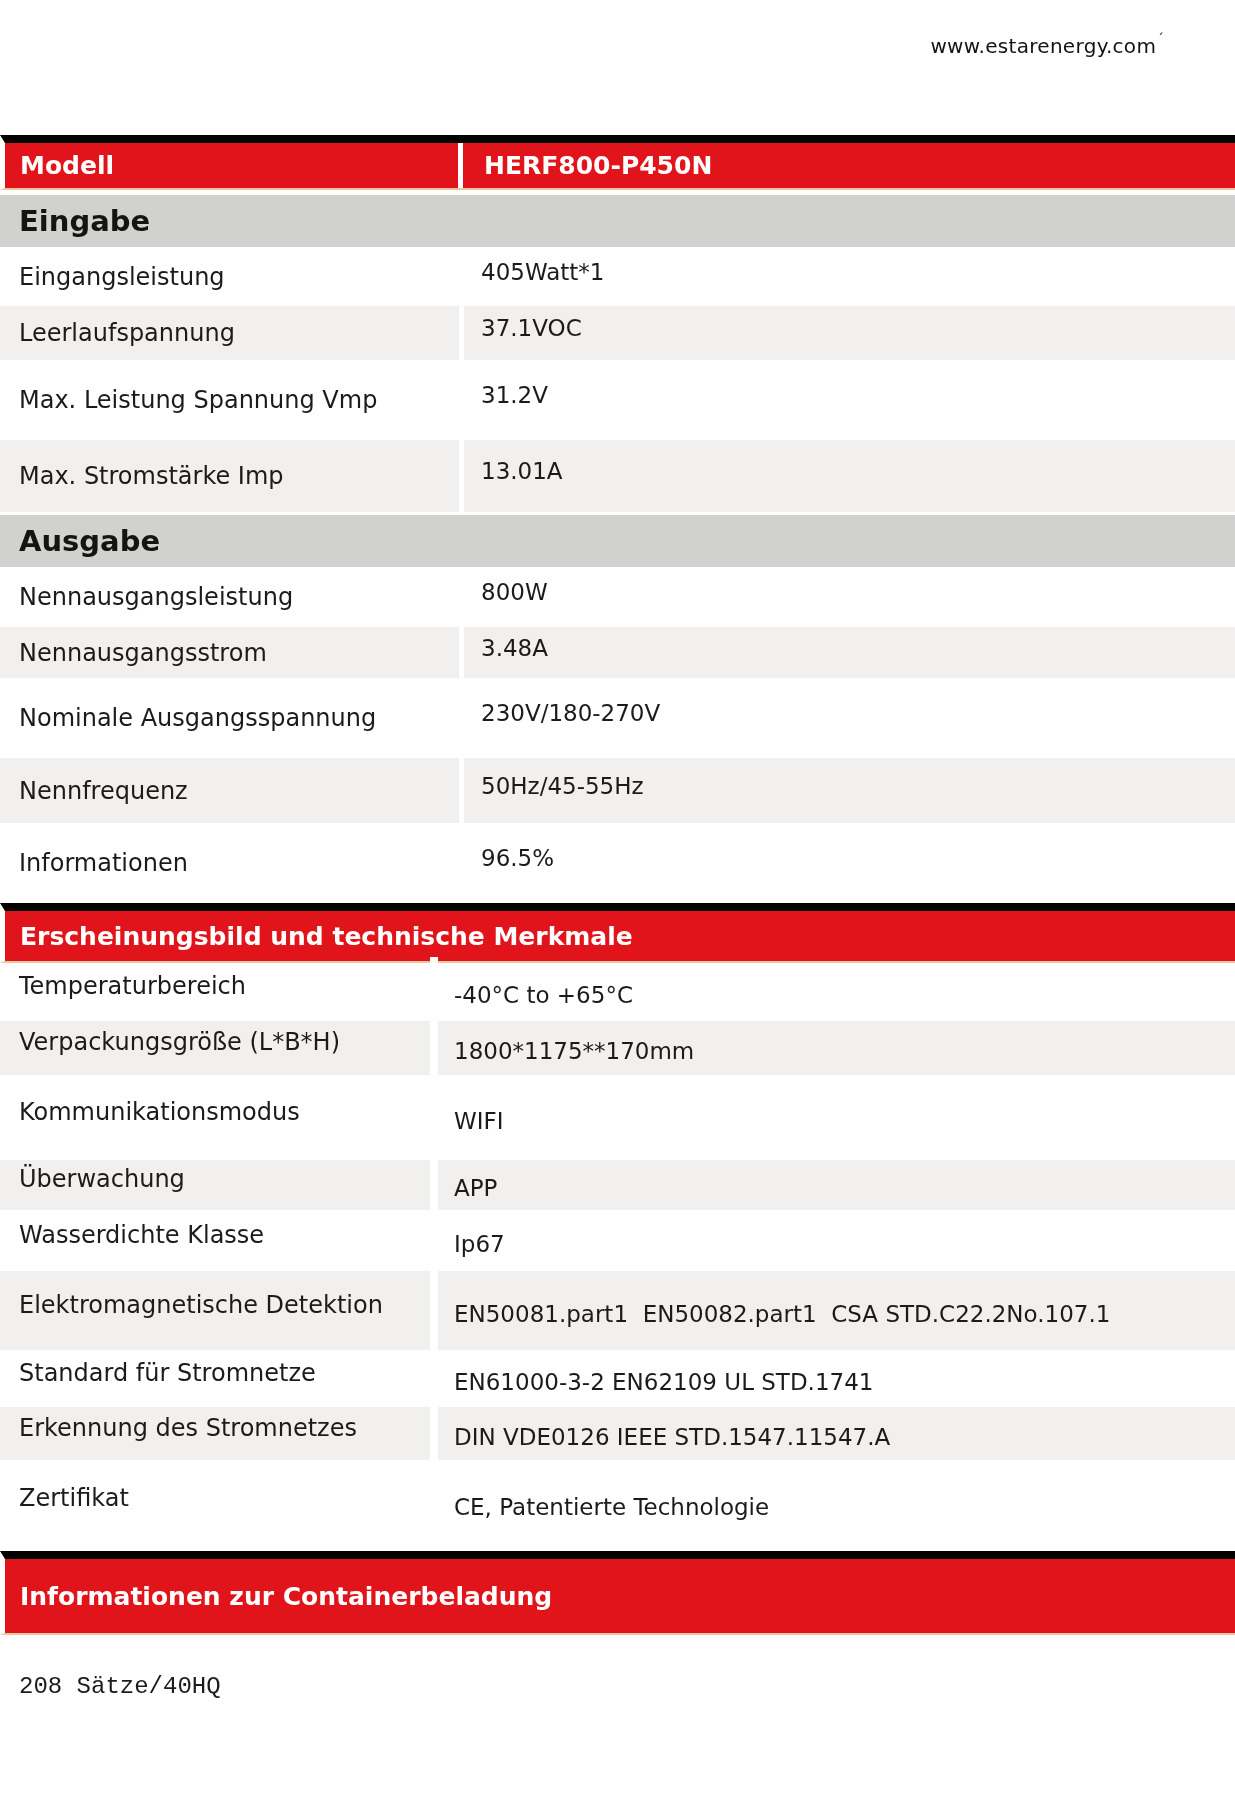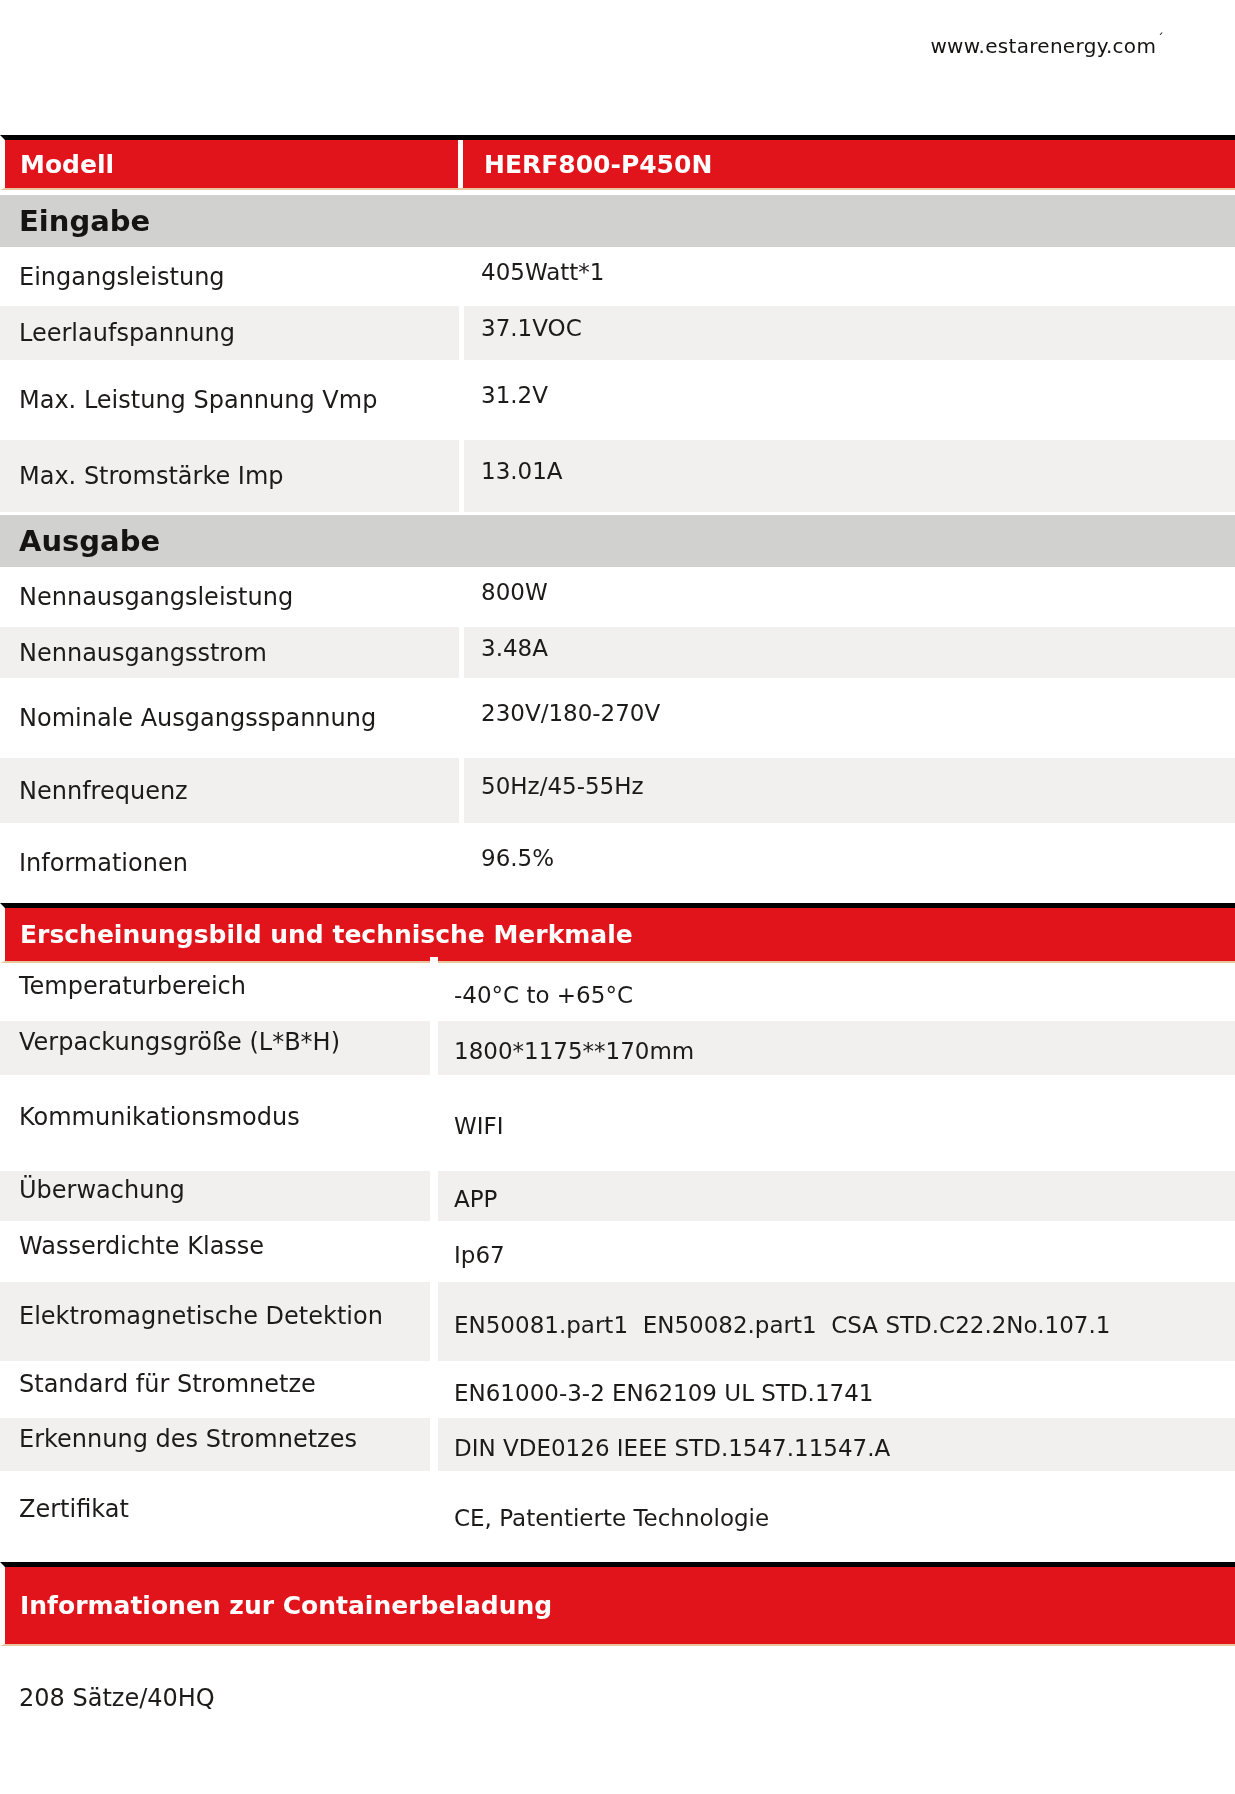--- a/index.html
+++ b/index.html
@@ -13,21 +13,21 @@
 
   .top-area { position: relative; height: 135px; margin-left: 29px; }
   .site-url {
     position: absolute; top: 34px; right: 72px;
     font-size: 20px; letter-spacing: 0.3px; color: #151311;
   }
   .site-url .mark { font-size: 13px; vertical-align: top; position: relative; top: -3px; left: 1px; }
 
   .redbar {
     background: #e1141b; color: #ffffff; font-weight: bold;
-    border-top: 5px solid #000000; border-bottom: 2px solid #eac69e;
+    border-top: 8px solid #000000; border-bottom: 2px solid #eac69e;
     border-left: 5px solid #ffffff;
   }
   .model-bar { height: 55px; display: flex; align-items: stretch; }
   .model-bar .lcell {
     width: 458px; border-right: 5px solid #ffffff;
     display: flex; align-items: center; padding-left: 15px; font-size: 25px;
   }
   .model-bar .rcell { flex: 1; display: flex; align-items: center; padding-left: 21px; font-size: 25px; border-radius: 16px; }
 
   .gap5 { height: 5px; background: #fff; }
@@ -50,26 +50,26 @@
     font-size: 23px; white-space: pre-wrap;
   }
   .t1 .l { width: 464px; }
   .t1 .r { padding-left: 17px; transform: translateY(-5px); }
   .t3 .l { width: 438px; border-right-width: 8px; transform: translateY(-6px); }
   .t3 .r { padding-left: 16px; transform: translateY(3px); }
 
   .h50{height:50px}.h51{height:51px}.h53{height:53px}.h54{height:54px}
   .h57{height:57px}.h58{height:58px}.h59{height:59px}.h60{height:60px}
   .h61{height:61px}.h65{height:65px}.h72{height:72px}.h79{height:79px}
-  .h80{height:80px}.h84{height:84px}.h85{height:96px}.h88{height:88px}
+  .h80{height:80px}.h84{height:84px}.h85{height:85px}.h88{height:88px}
 
   .section-title {
     display: flex; align-items: center; padding-left: 15px; font-size: 25px;
   }
-  .footer-note { padding: 38px 0 0 19px; font-size: 24px; color: #1d1b1a; }
+  .footer-note { padding: 38px 0 0 19px; font-size: 24px; color: #1d1b1a; font-family: Liberation Mono, monospace; }
 </style>
 </head>
 <body>
 
 <div class="page">
 
   <div class="top-area">
     <div class="site-url"><span>www.estarenergy.com</span><span class="mark">ˊ</span></div>
   </div>
 

